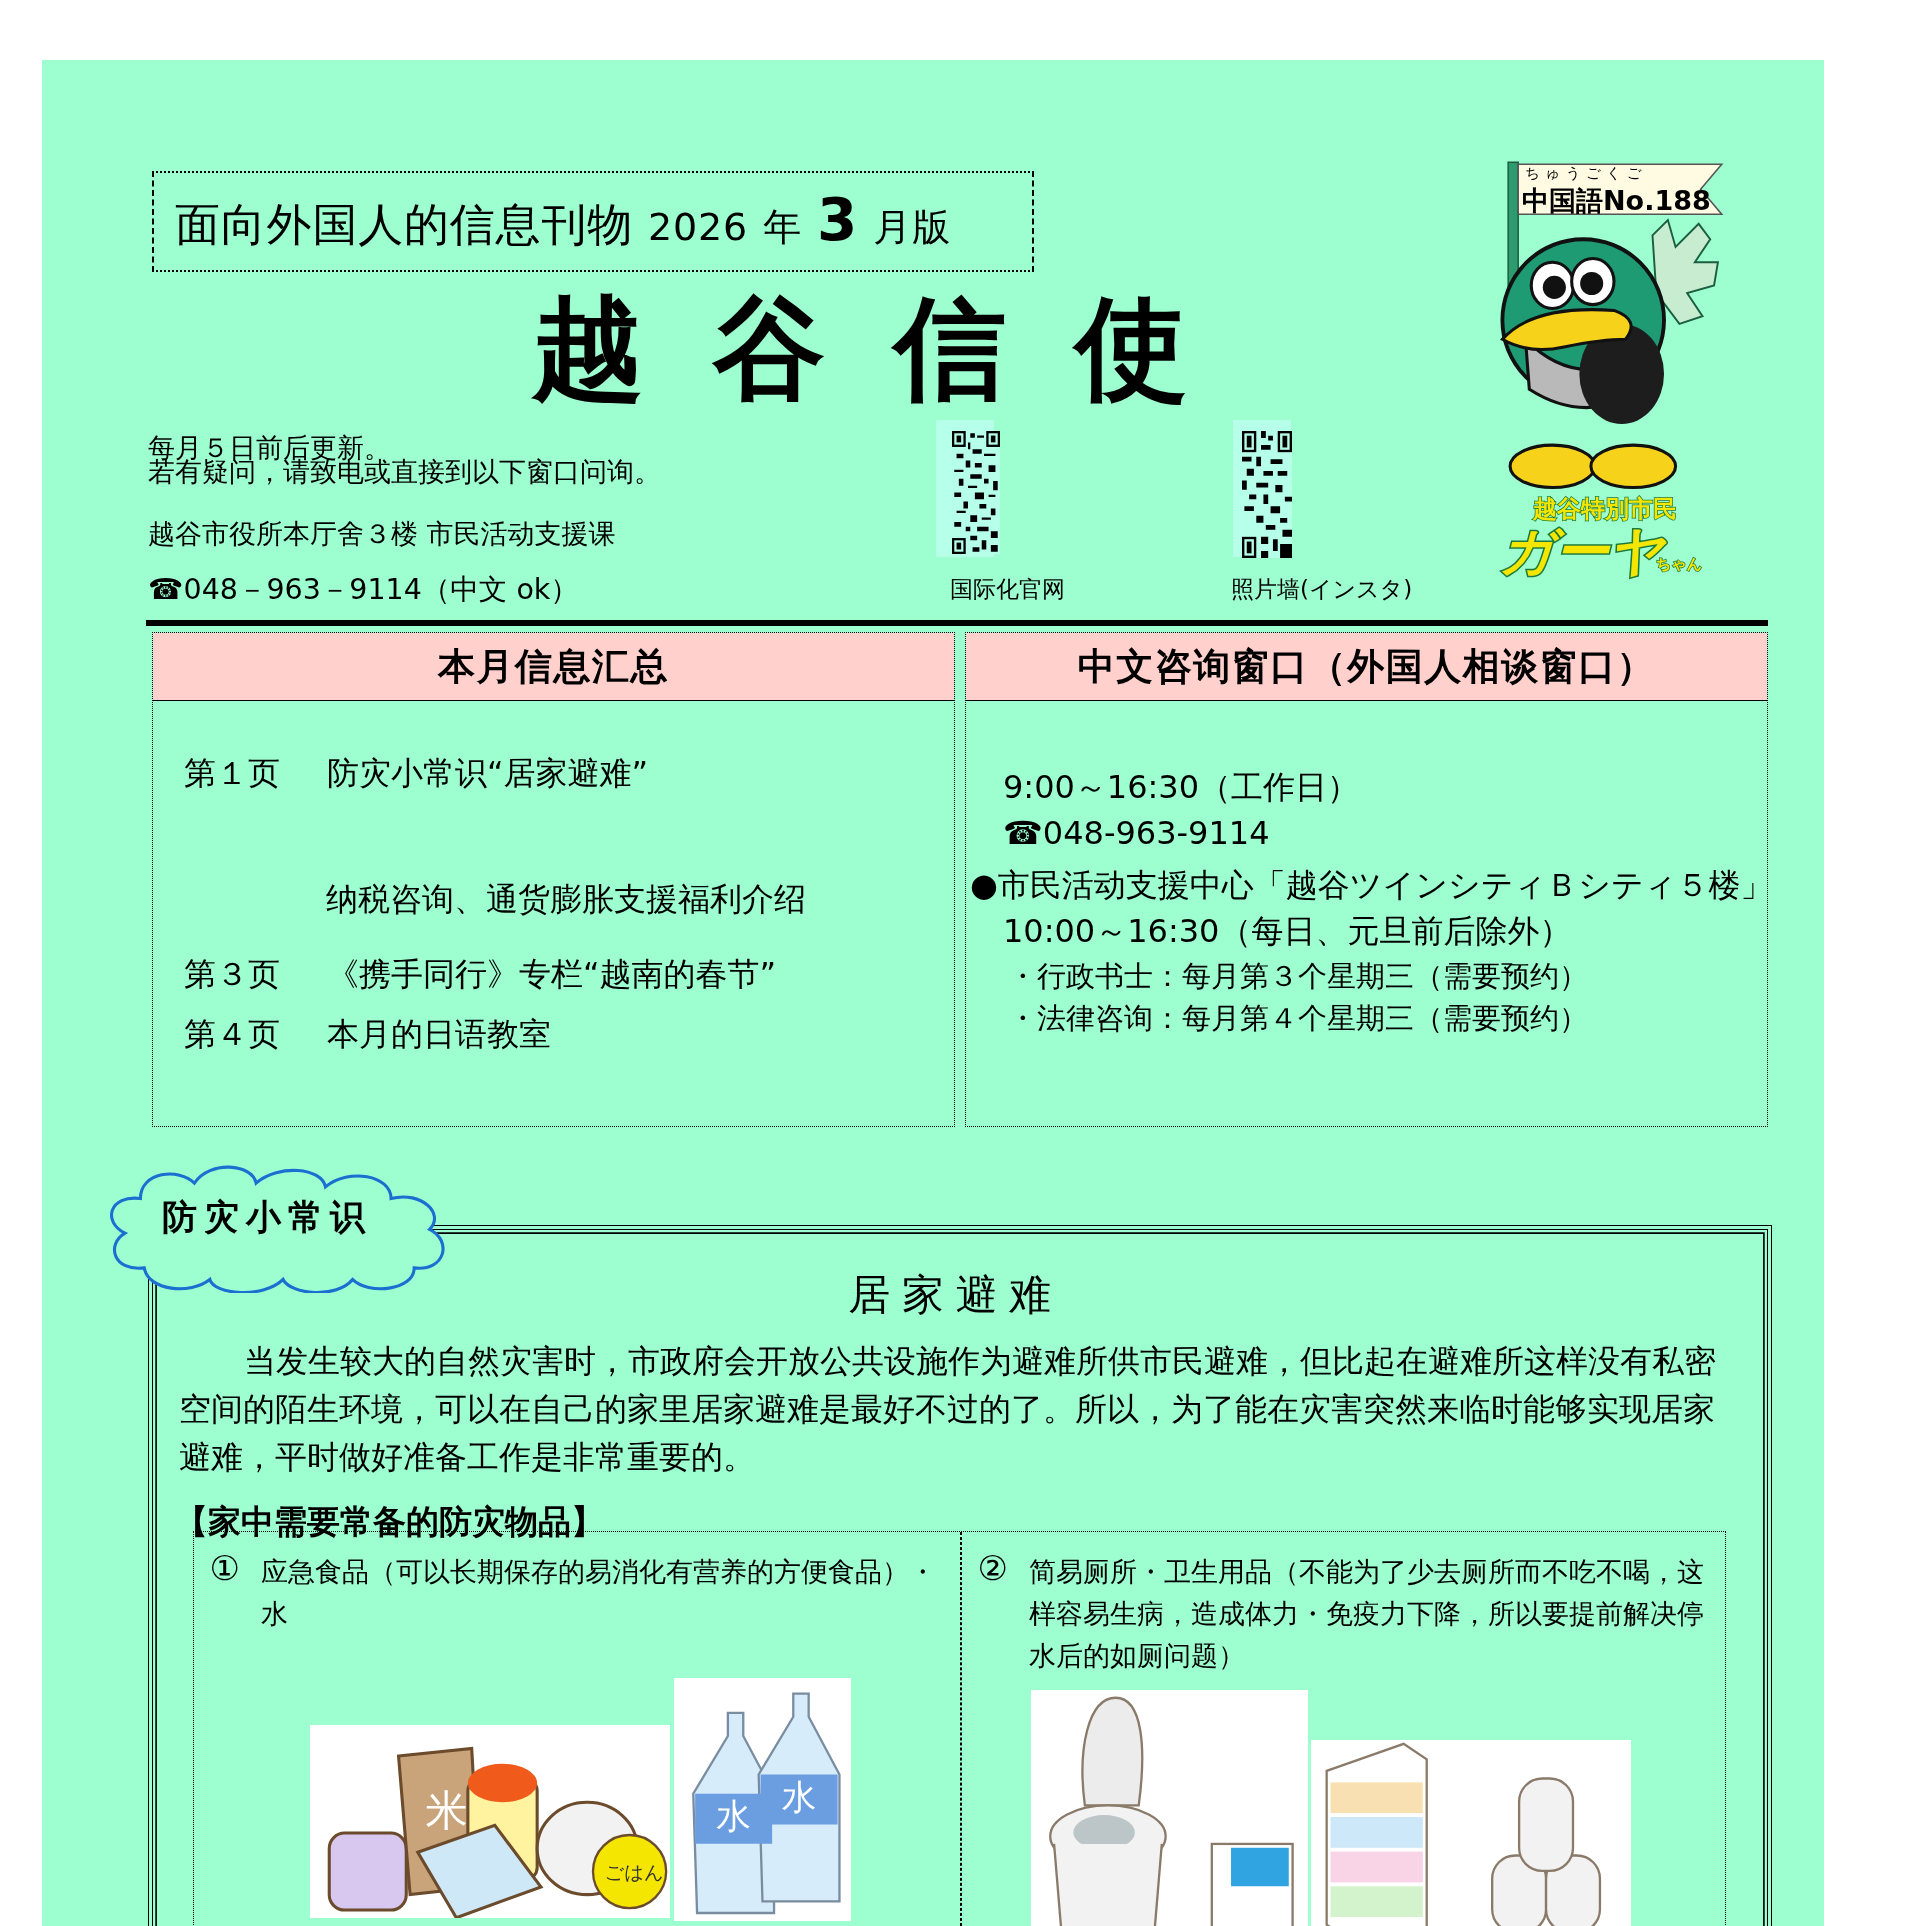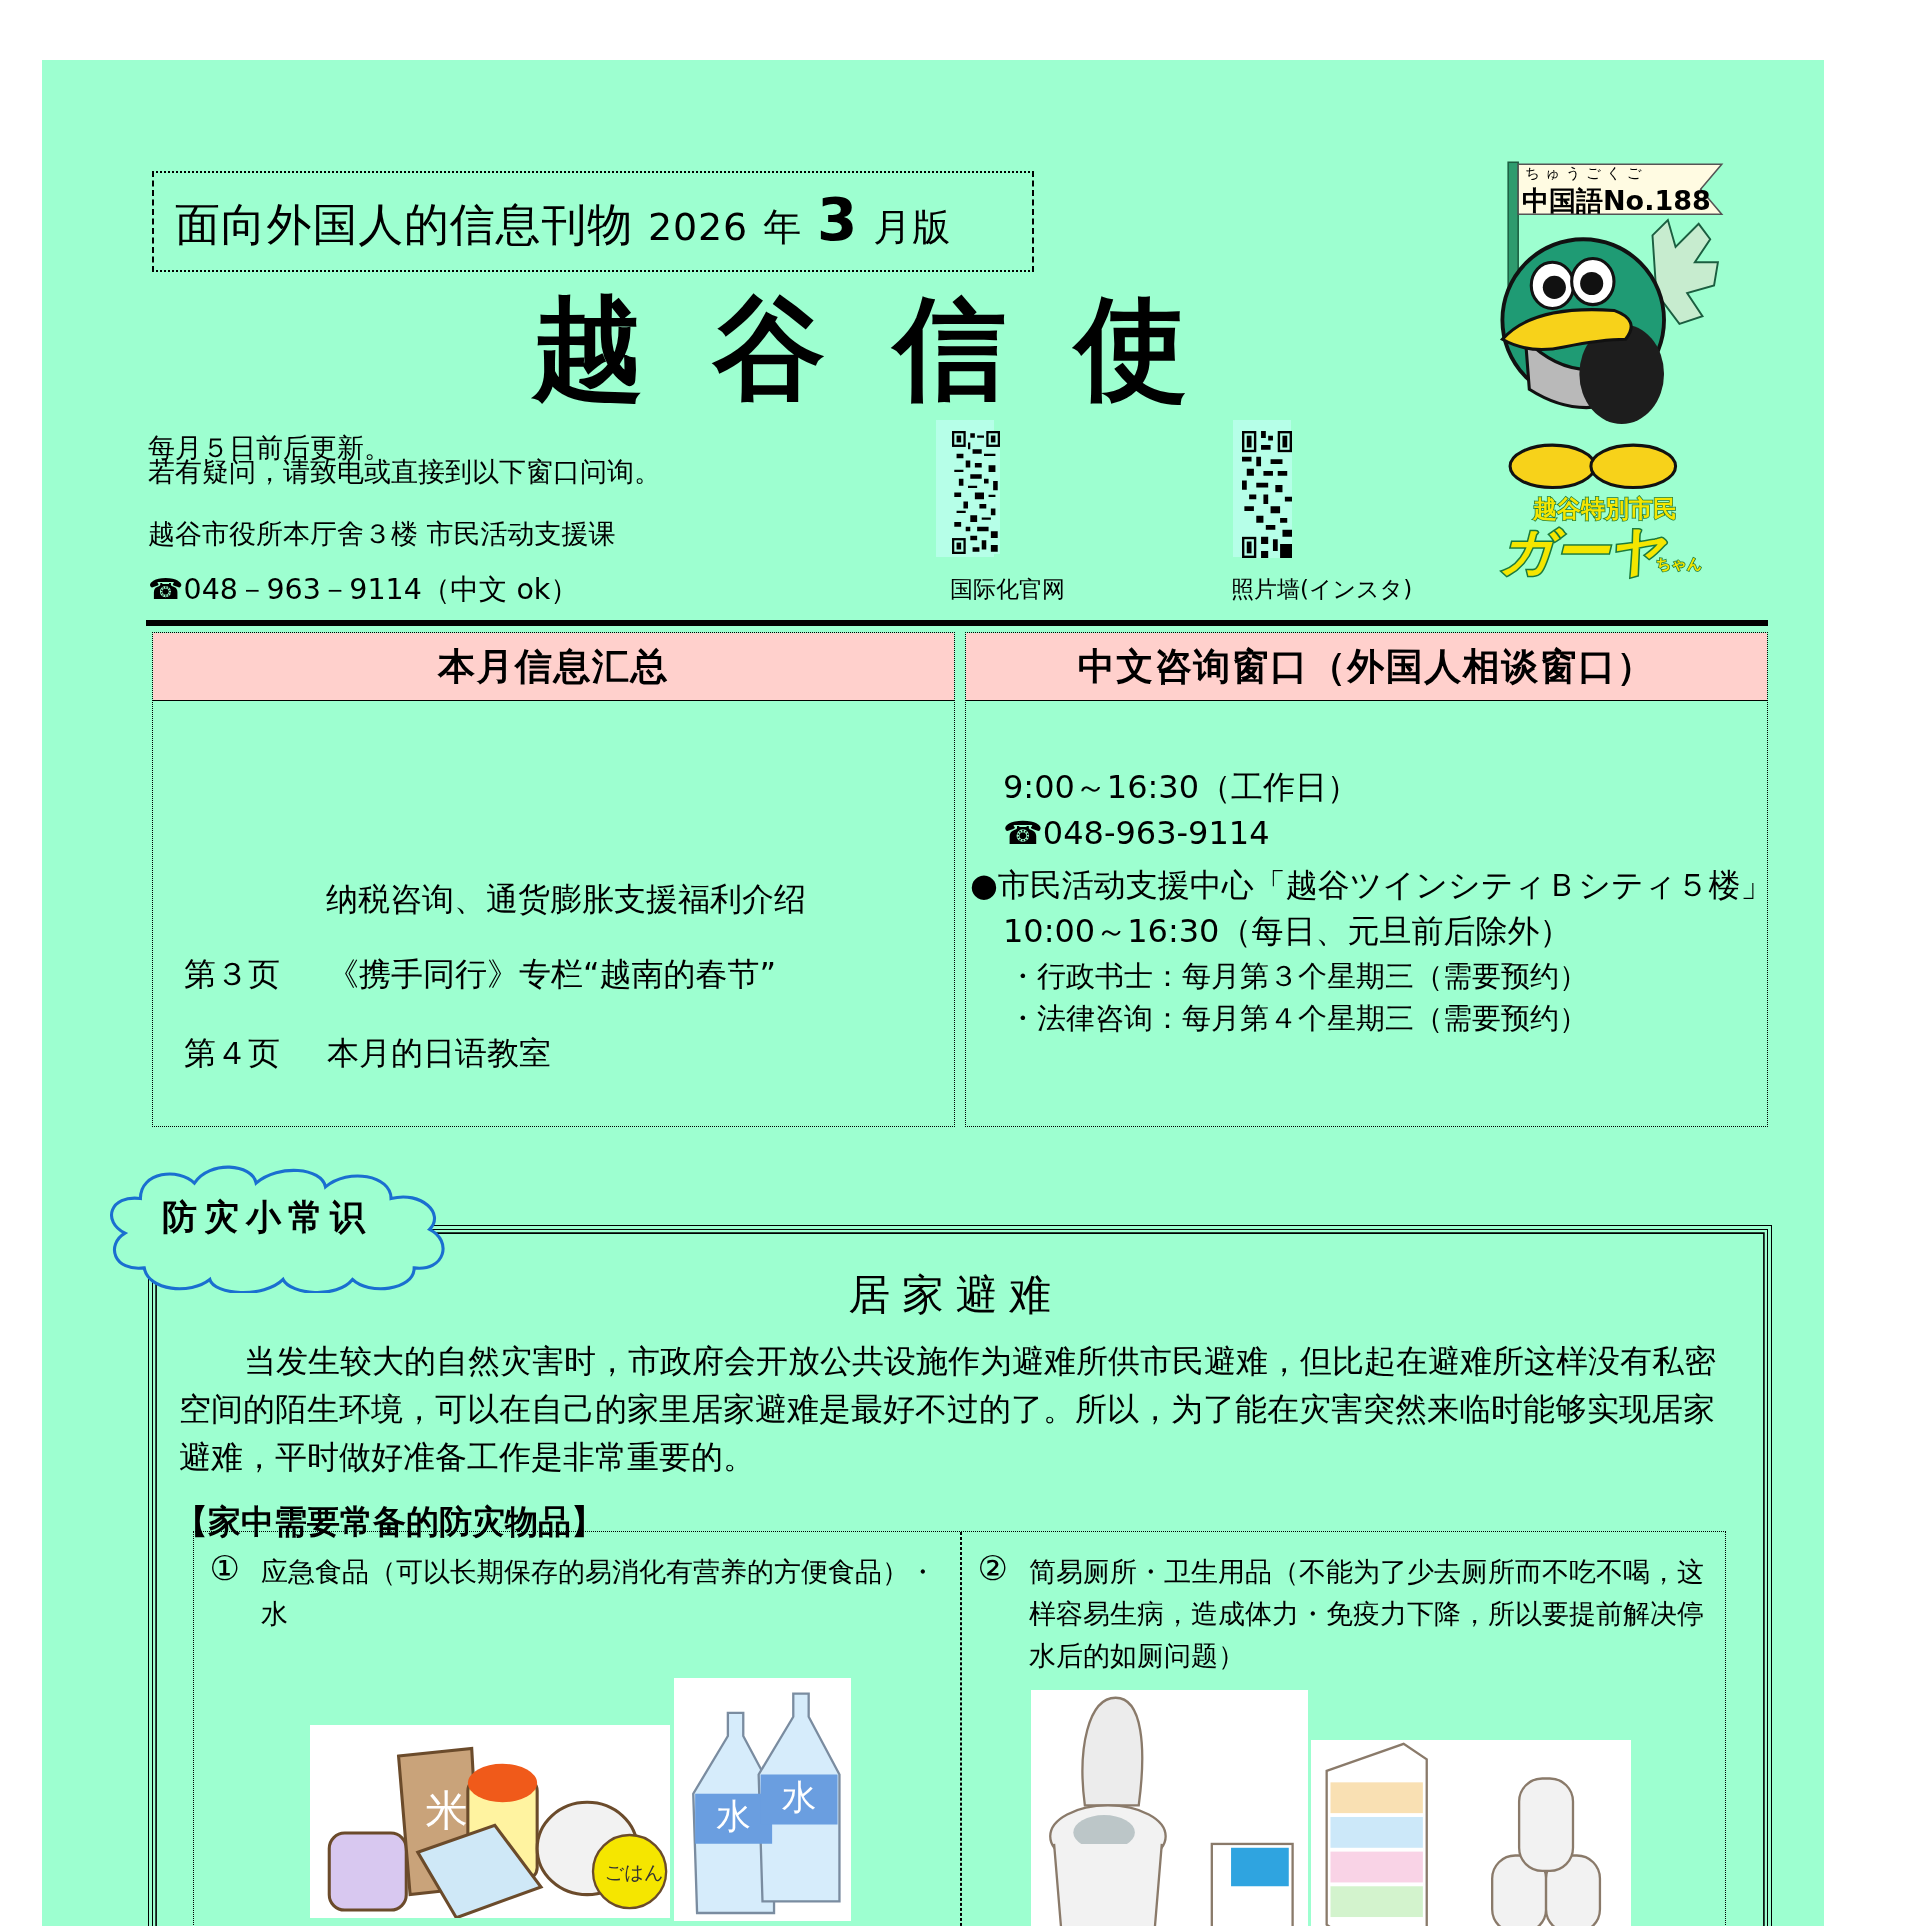--- a/index.html
+++ b/index.html
@@ -141,25 +141,28 @@
     <rect x="1" y="46" width="4" height="7" fill="#b6ffe8"></rect>
     <rect x="2" y="47" width="2" height="5" fill="#000"></rect>
   <path d="M8 0h2v3h-2zM11 2h2v2h-2zM8 6h4v2h-4zM0 11h4v2h-4zM6 11h2v4h-2zM12 12h5v2h-5zM2 16h3v3h-3zM9 17h4v2h-4zM15 17h4v2h-4zM0 21h2v4h-2zM6 22h5v2h-5zM14 23h3v3h-3zM3 27h3v2h-3zM9 27h2v4h-2zM18 28h3v2h-3zM1 32h4v2h-4zM12 32h4v3h-4zM6 36h3v3h-3zM16 37h3v2h-3zM10 40h4v2h-4zM17 42h4v3h-4zM8 45h3v3h-3zM13 46h2v5h-2zM16 48h5v6h-5zM8 51h3v3h-3z" fill="#000"></path>
 </svg>
 <div id="qr2-label" class="abs qr-label">照片墙(インスタ)</div>
 
 <div id="rule" class="abs"></div>
 
 <div id="summary-box" class="abs box">
   <div class="box-head">本月信息汇总</div>
+  <div class="sum-row" style="top:117px">
+    <span class="pg">第１页</span><span>防灾小常识“居家避难”</span>
+  </div>
   <div class="sum-cont" style="top:243px">纳税咨询、通货膨胀支援福利介绍</div>
   <div class="sum-row" style="top:318px">
     <span class="pg">第３页</span><span>《携手同行》专栏“越南的春节”</span>
   </div>
-  <div class="sum-row" style="top:397px">
+  <div class="sum-row" style="top:378px">
     <span class="pg">第４页</span><span>本月的日语教室</span>
   </div>
 </div>
 
 <div id="consult-box" class="abs box">
   <div class="box-head">中文咨询窗口（外国人相谈窗口）</div>
   <div class="con-sub" style="top:133px">9:00～16:30（工作日）</div>
   <div class="con-sub" style="top:179px">☎048-963-9114</div>
   <div class="con-row" style="top:231px">●市民活动支援中心「越谷ツインシティＢシティ５楼」</div>
   <div class="con-sub" style="top:277px">10:00～16:30（每日、元旦前后除外）</div>

